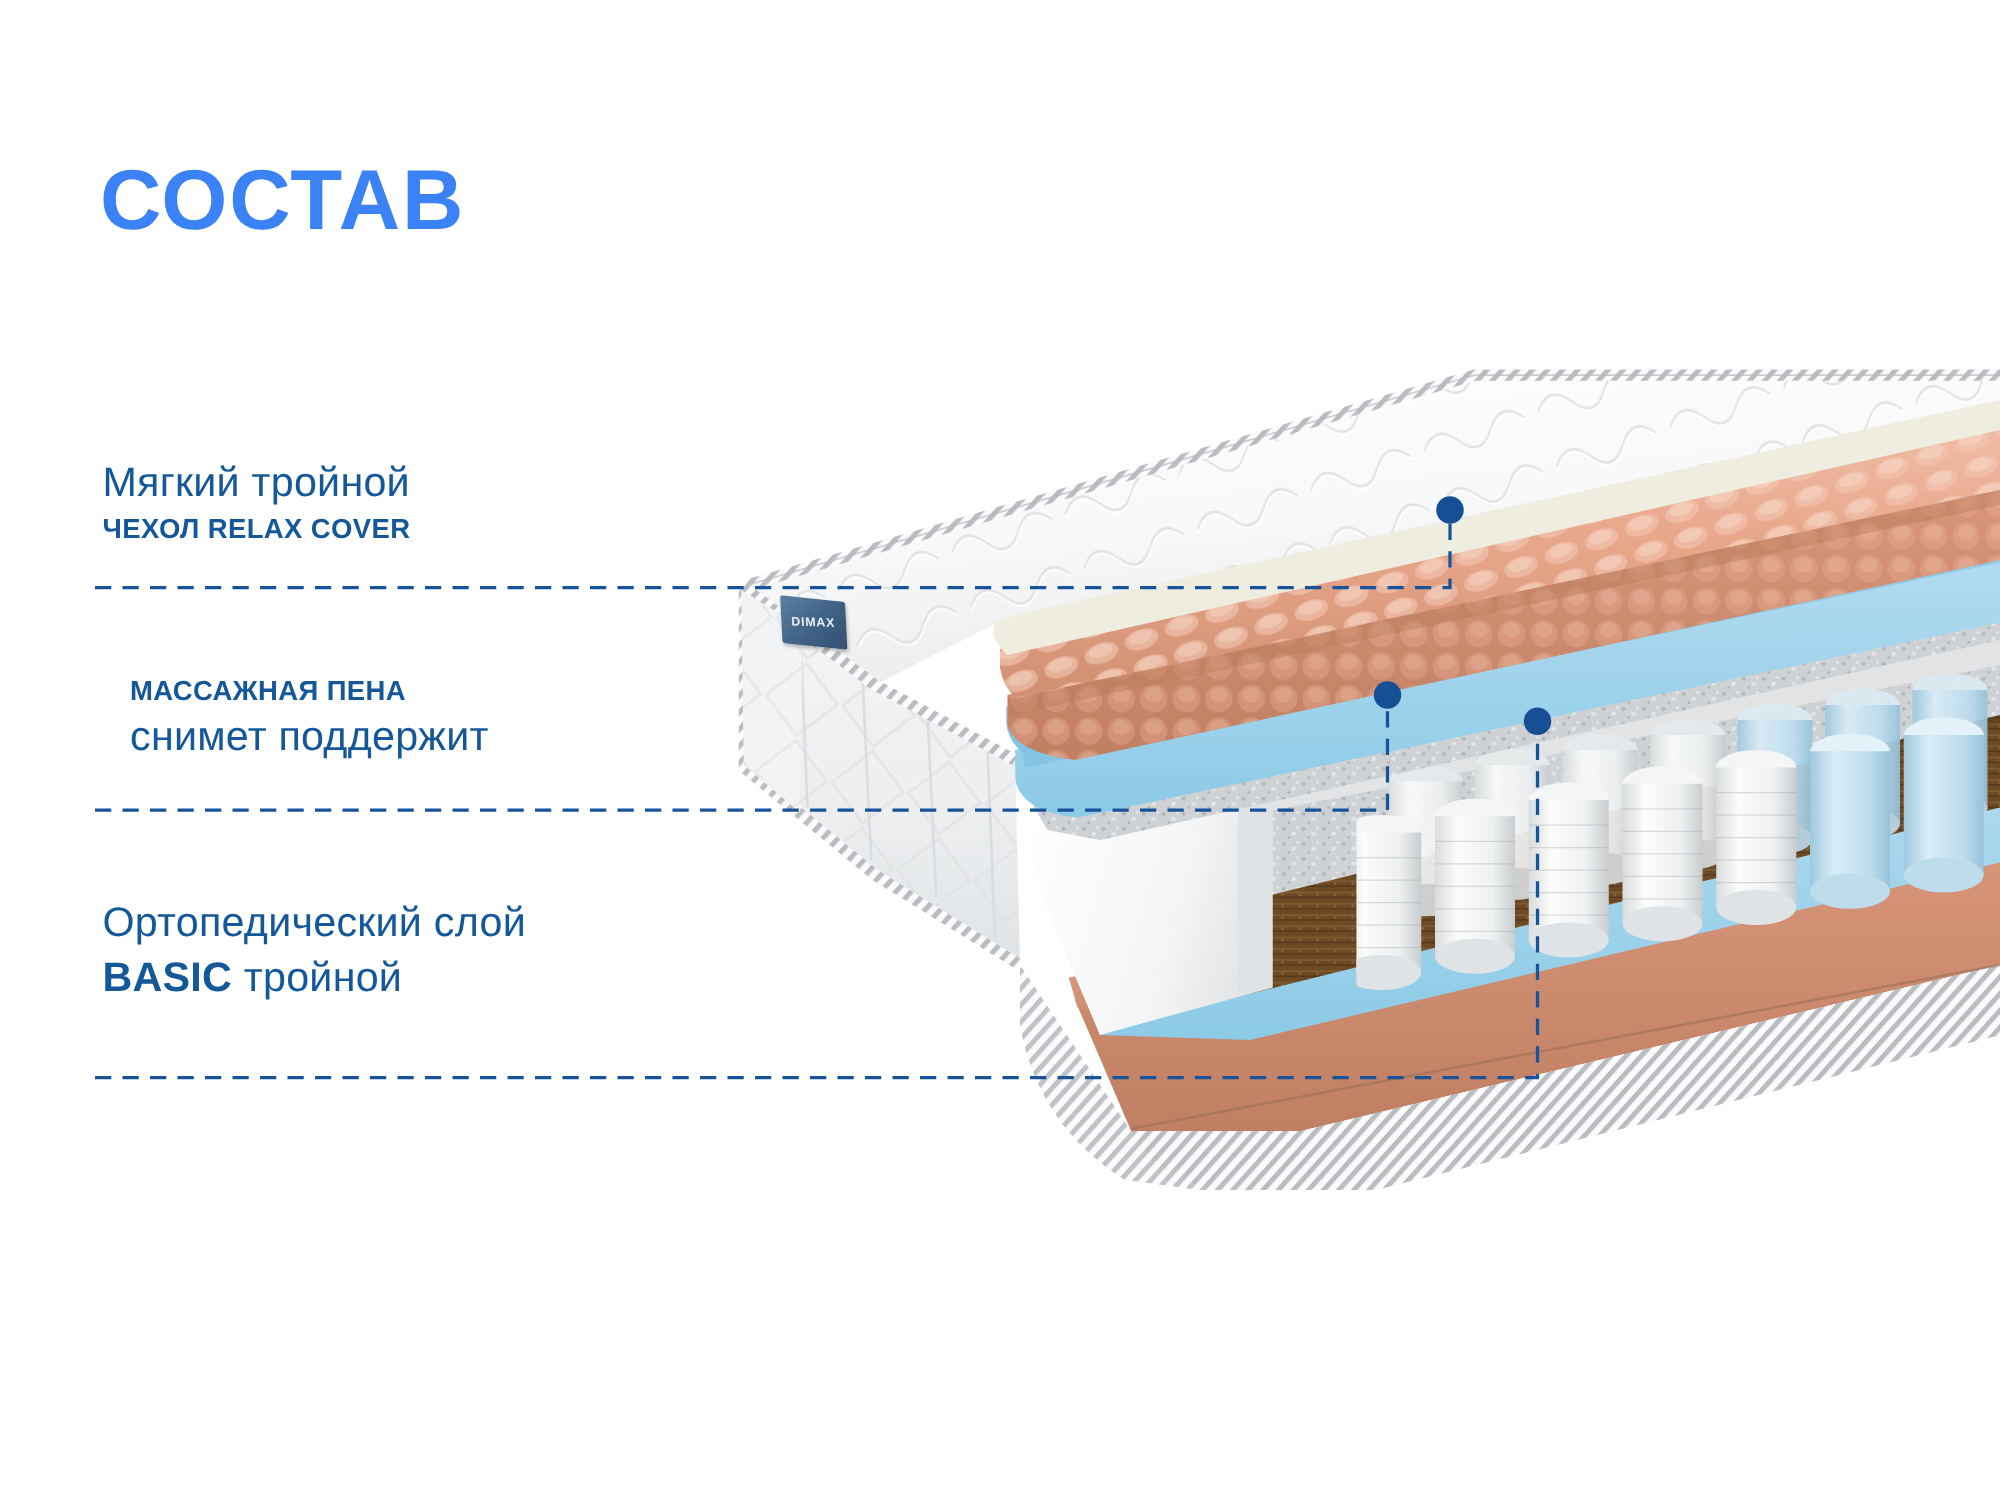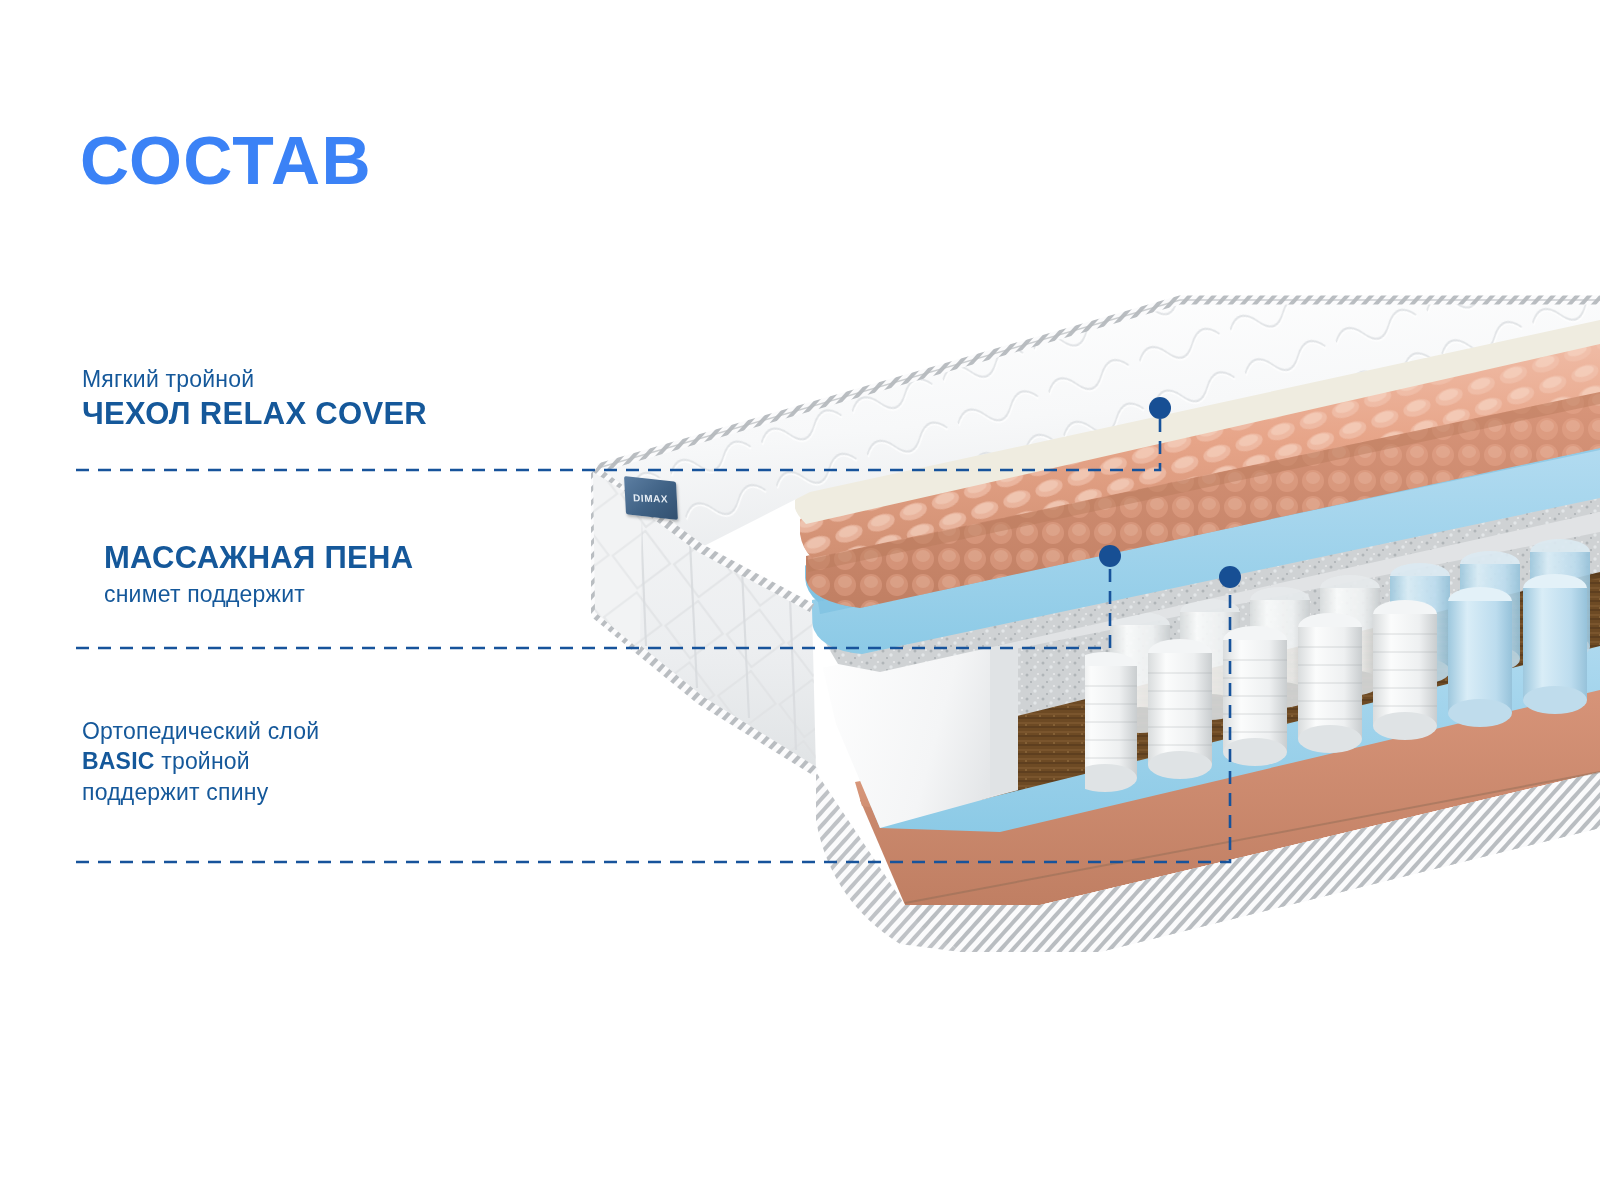--- a/index.html
+++ b/index.html
@@ -36,26 +36,26 @@
     position: absolute;
     color: #15589a;
     line-height: 1.32;
   }
   .callout .ln {
     display: block;
     white-space: nowrap;
   }
   .ln.light {
     font-weight: normal;
-    font-size: 23px;
+    font-size: 33px;
     letter-spacing: 0.2px;
   }
   .ln.bold {
     font-weight: bold;
-    font-size: 31px;
+    font-size: 22px;
     letter-spacing: 0.3px;
   }
   .ln .b {
     font-weight: bold;
   }
 
   #callout-cover   { left: 82px; top: 364px; }
   #callout-foam    { left: 104px; top: 538px; }
   #callout-basic   { left: 82px; top: 716px; }
 
@@ -431,16 +431,15 @@
   </div>
 
   <div class="callout" id="callout-foam">
     <span class="ln bold">МАССАЖНАЯ ПЕНА</span>
     <span class="ln light">снимет поддержит</span>
   </div>
 
   <div class="callout" id="callout-basic">
     <span class="ln light">Ортопедический слой</span>
     <span class="ln light"><span class="b">BASIC</span><span> тройной</span></span>
-    <span class="ln light">поддержит спину</span>
   </div>
 
 </div>
 
 </body></html>

